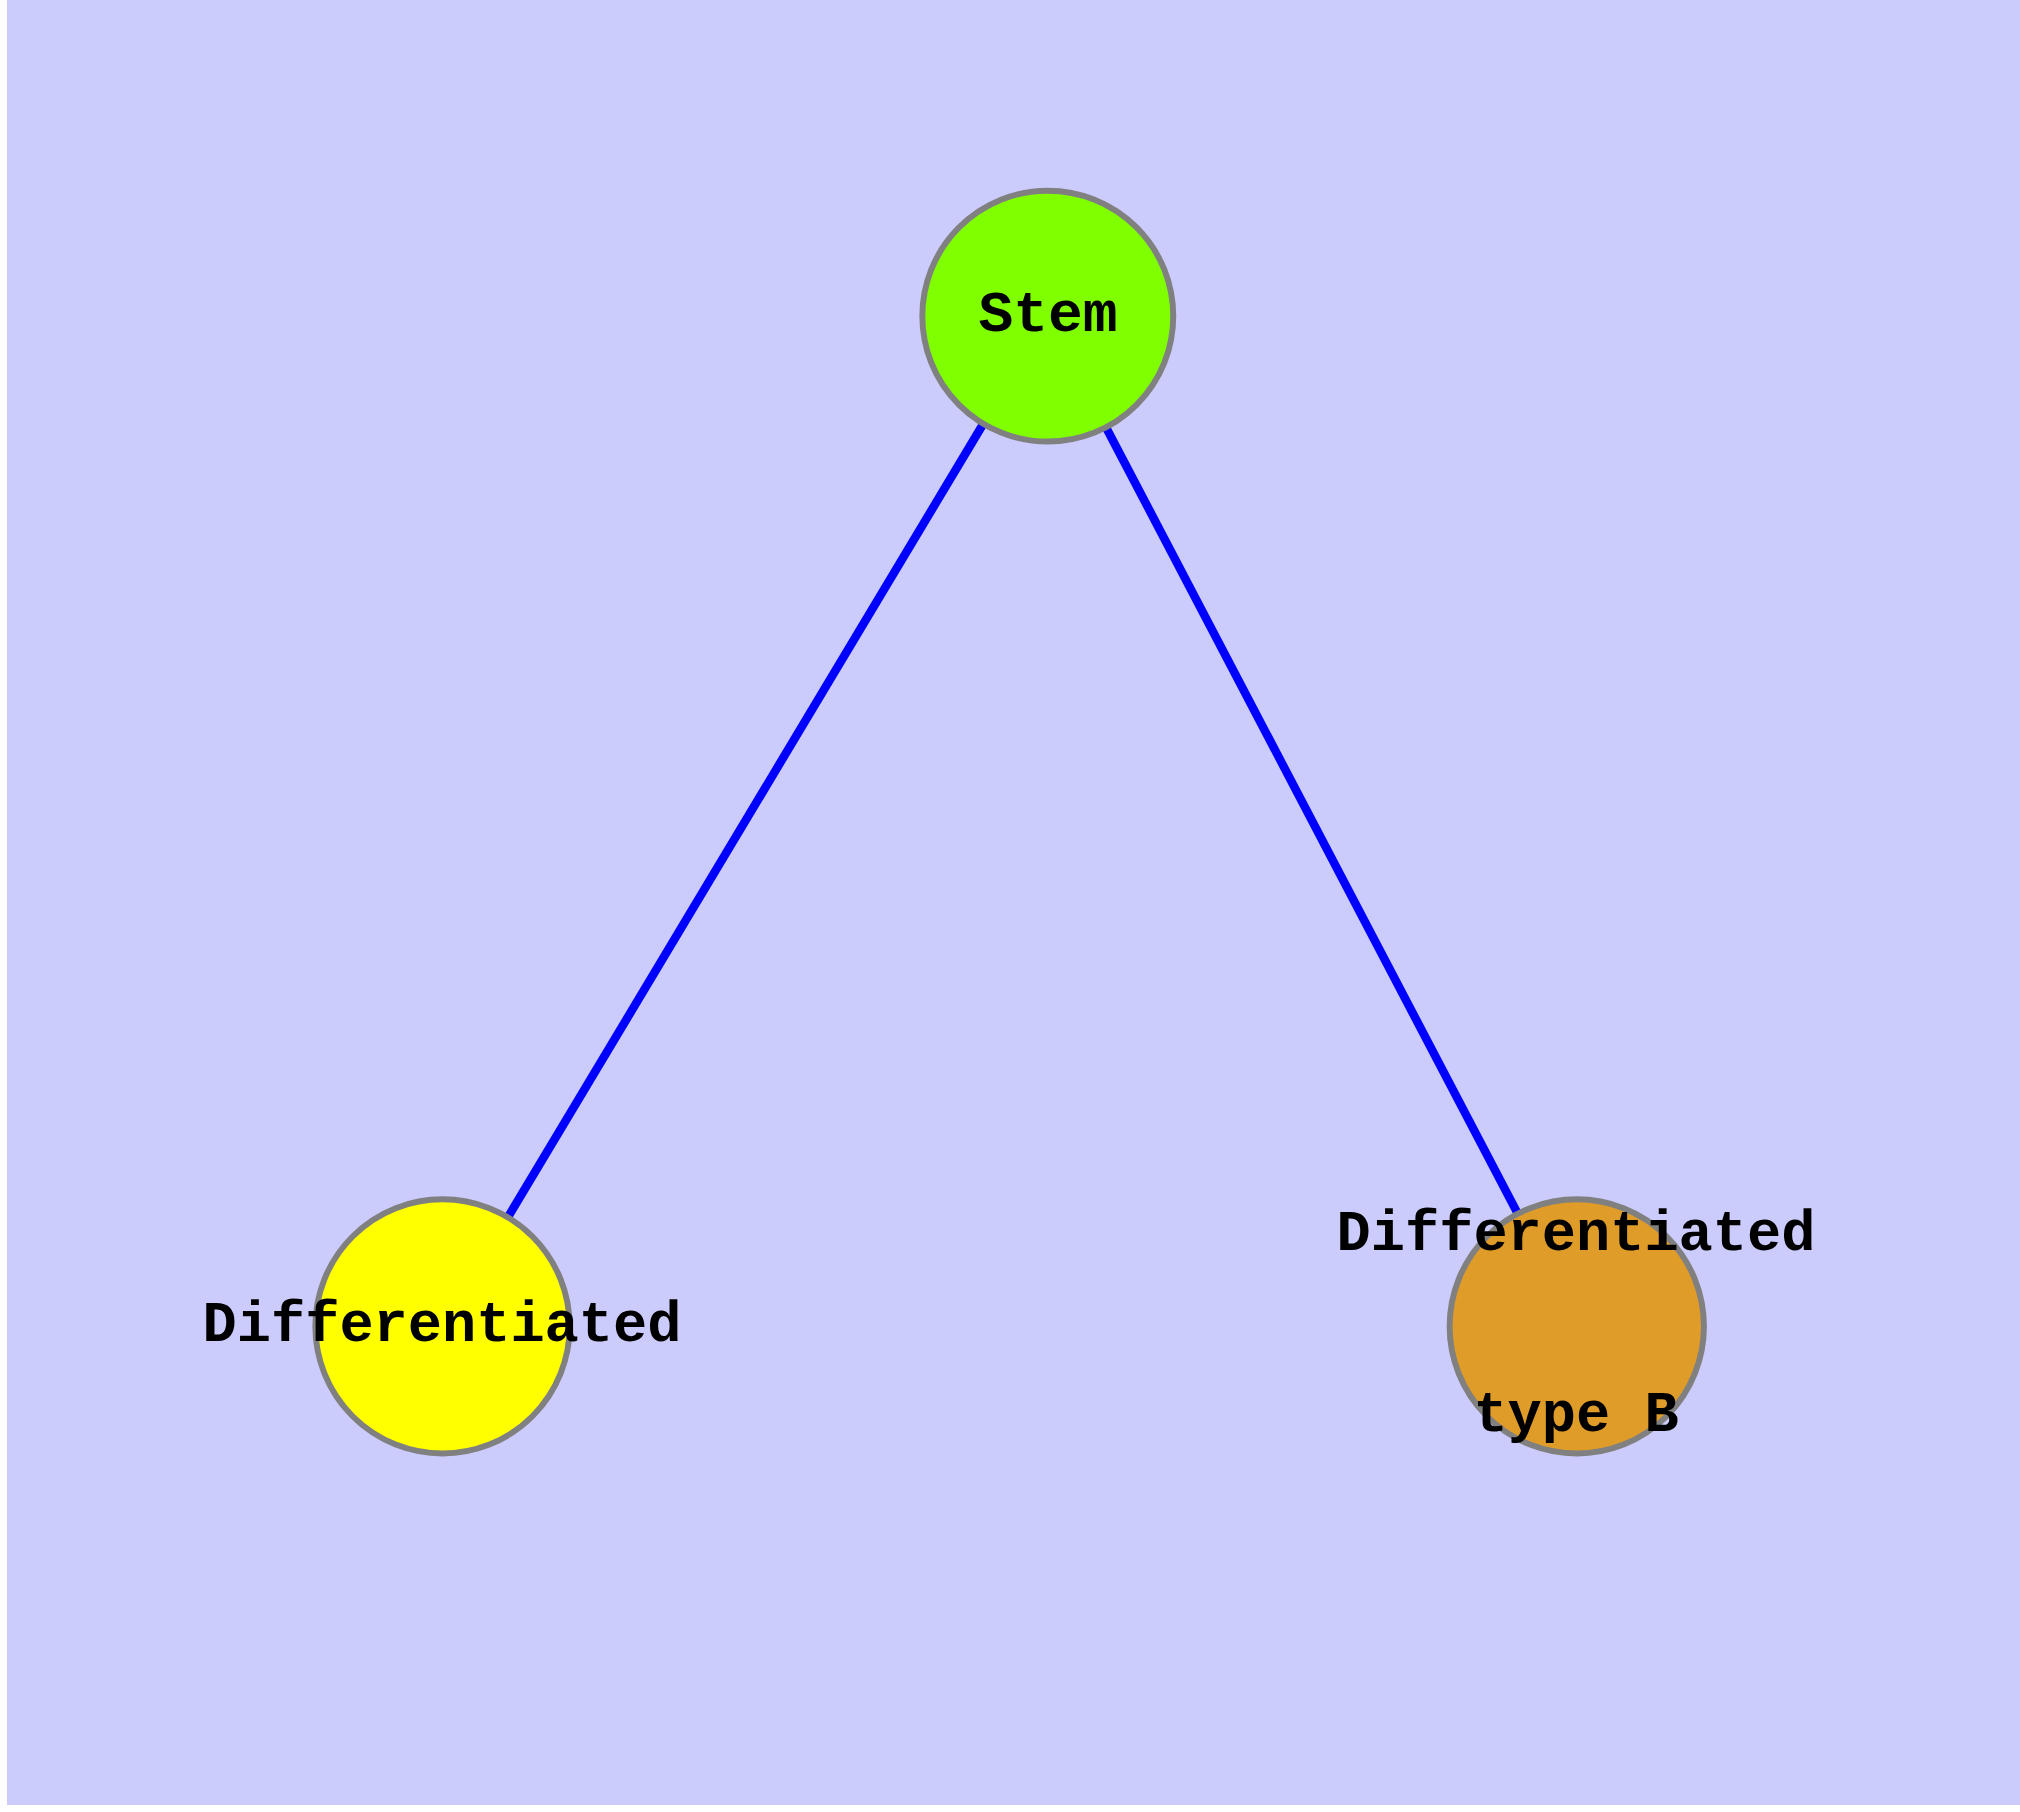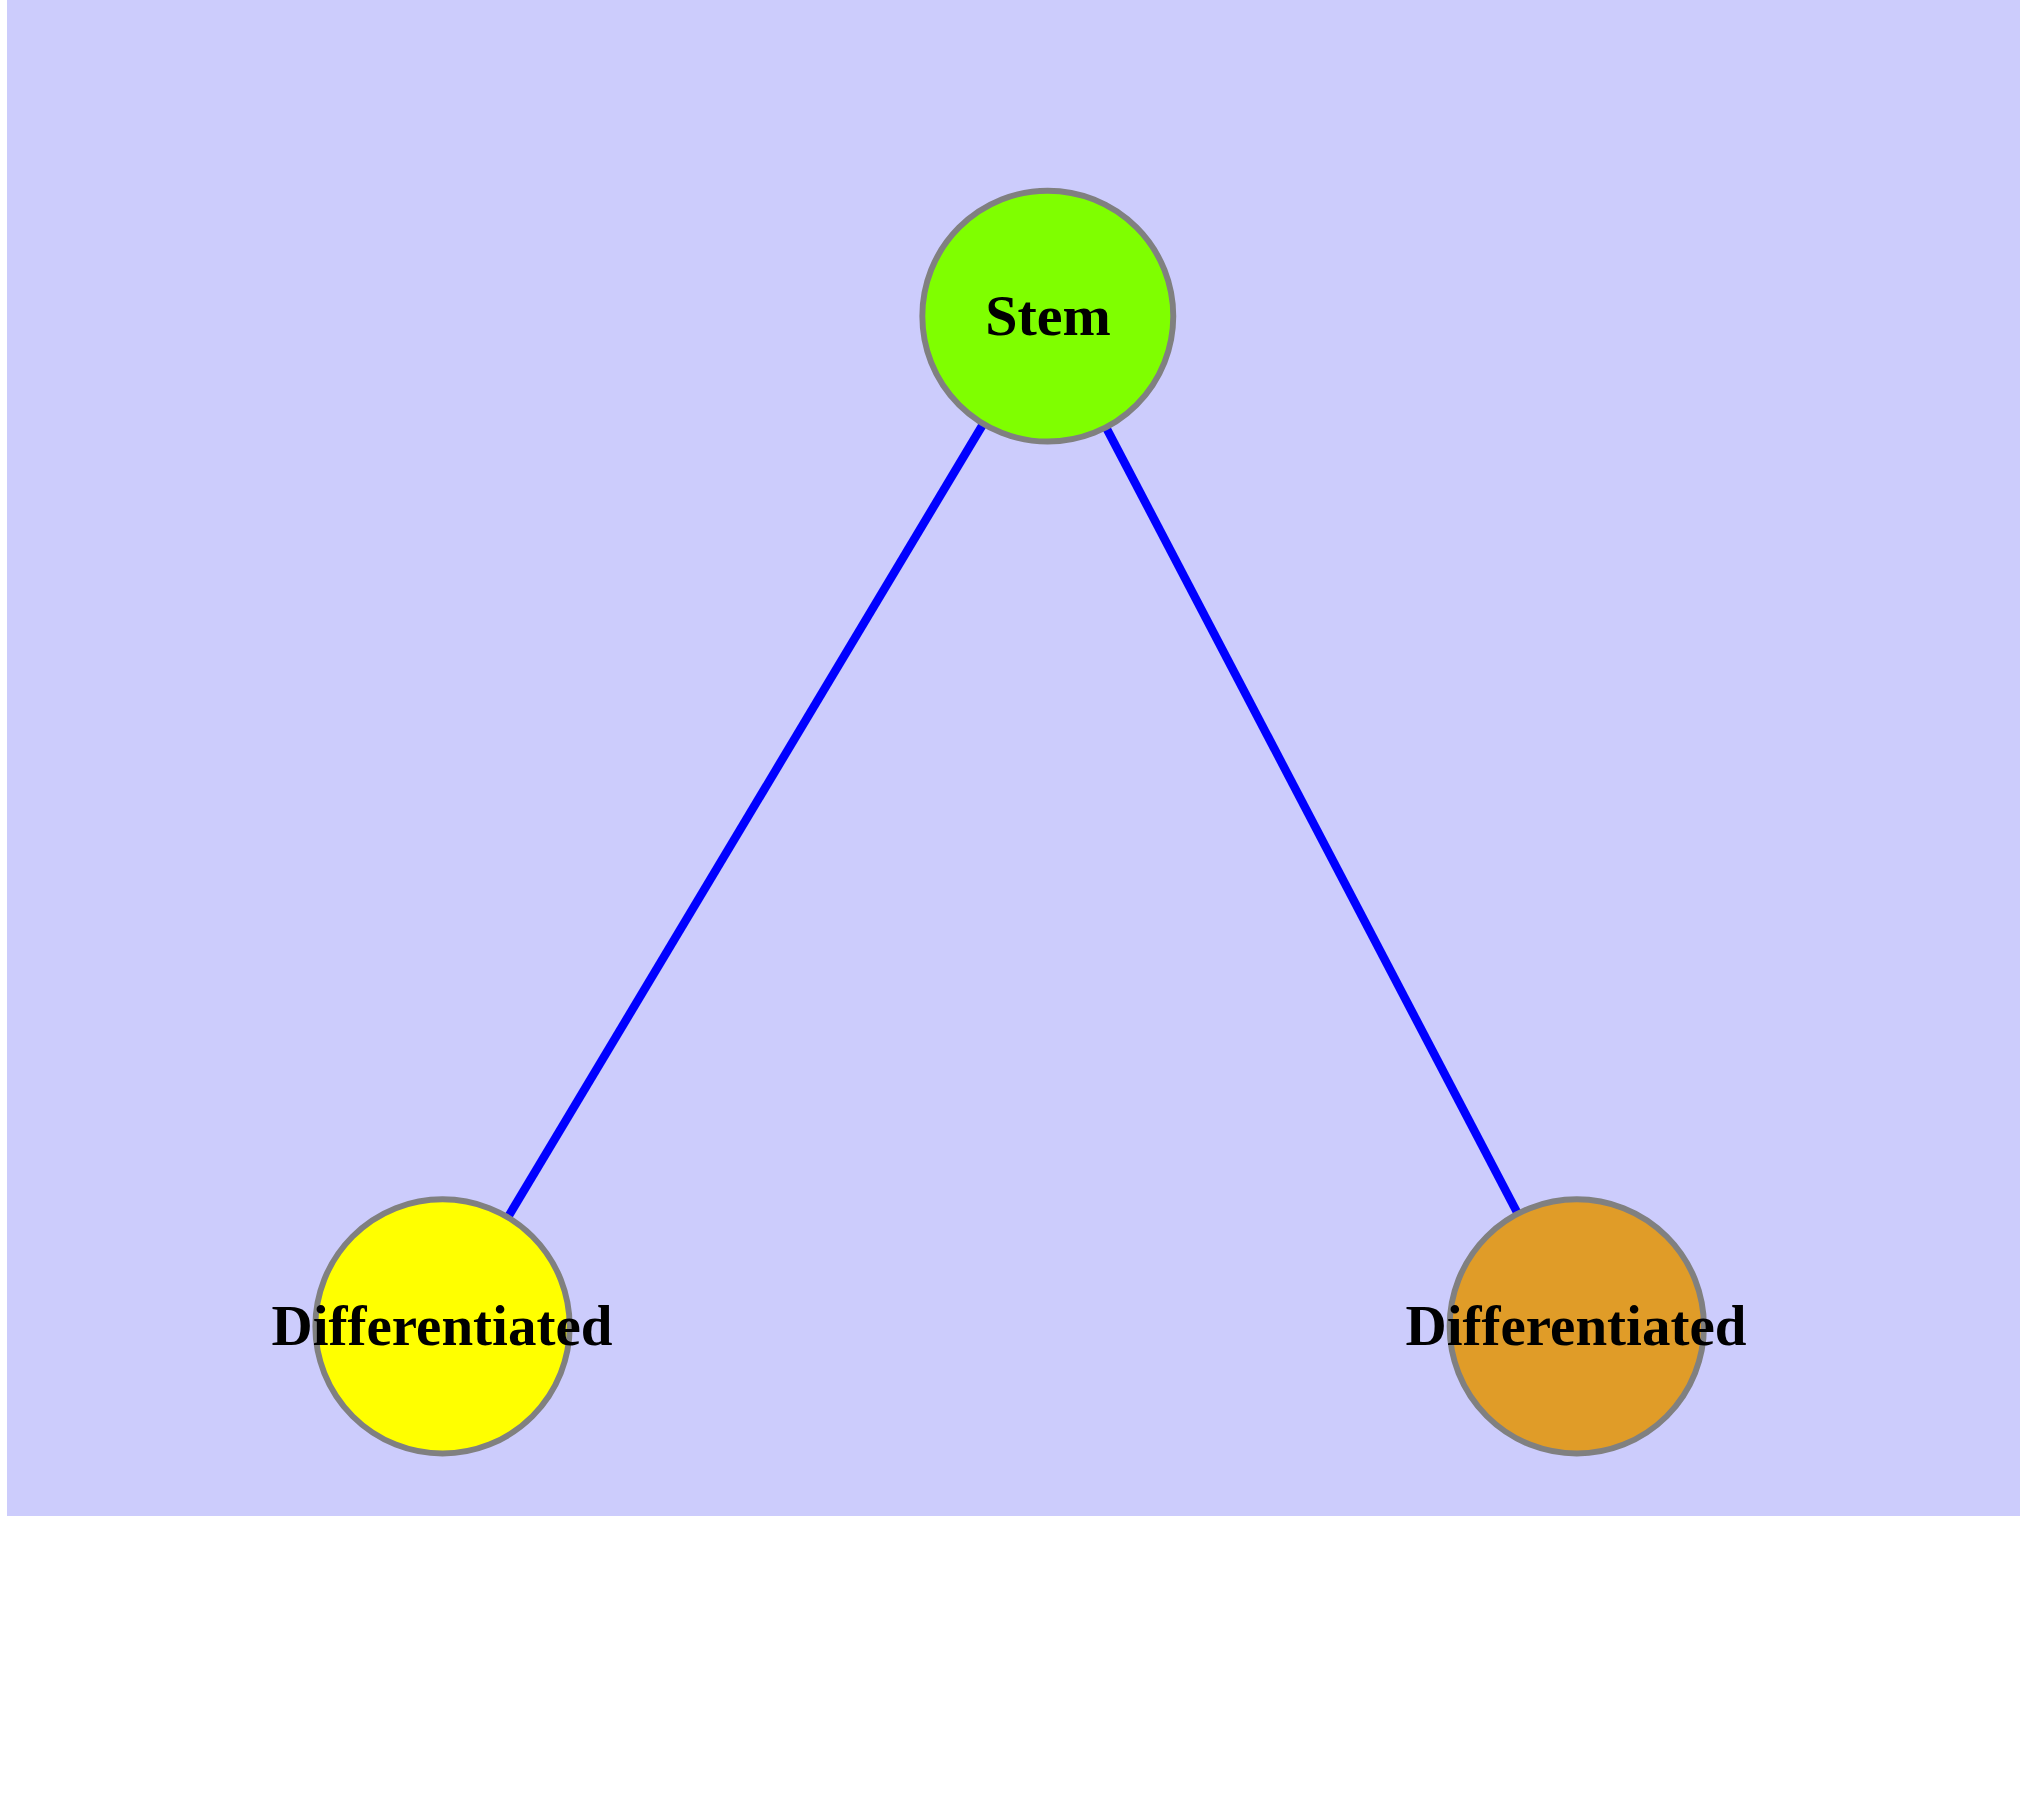--- a/index.html
+++ b/index.html
@@ -4,24 +4,24 @@
 <title>Cell Differentiation Graph</title>
 <style>
   html, body {
     margin: 0;
     padding: 0;
     background: #ffffff;
   }
   #canvas {
     position: relative;
     width: 2021px;
-    height: 1516px;
+    height: 1812px;
     background: #ffffff;
     overflow: hidden;
-    font-family: Liberation Serif, serif;
+    font-family: Liberation Mono, monospace;
   }
   #plot-area {
     position: absolute;
     left: 6.8px;
     top: 0px;
     width: 2014px;
     height: 1805px;
     background: #ccccfc;
   }
   #graph-svg {
@@ -67,16 +67,17 @@
   </svg>
 
   <div class="node-label label-stem" style="left: 1048px; top: 316px; color: rgb(0, 0, 0);">Stem</div>
 
   <div class="node-label label-leaf" style="left: 442px; top: 1326px; color: rgb(0, 0, 0);">
     <div>Differentiated</div>
   </div>
 
   <div class="node-label label-leaf" style="left: 1576px; top: 1326px; color: rgb(0, 0, 0);">
     <div>Differentiated</div>
+    <div>type B</div>
   </div>
 
 </div>
 
 
 </body></html>

